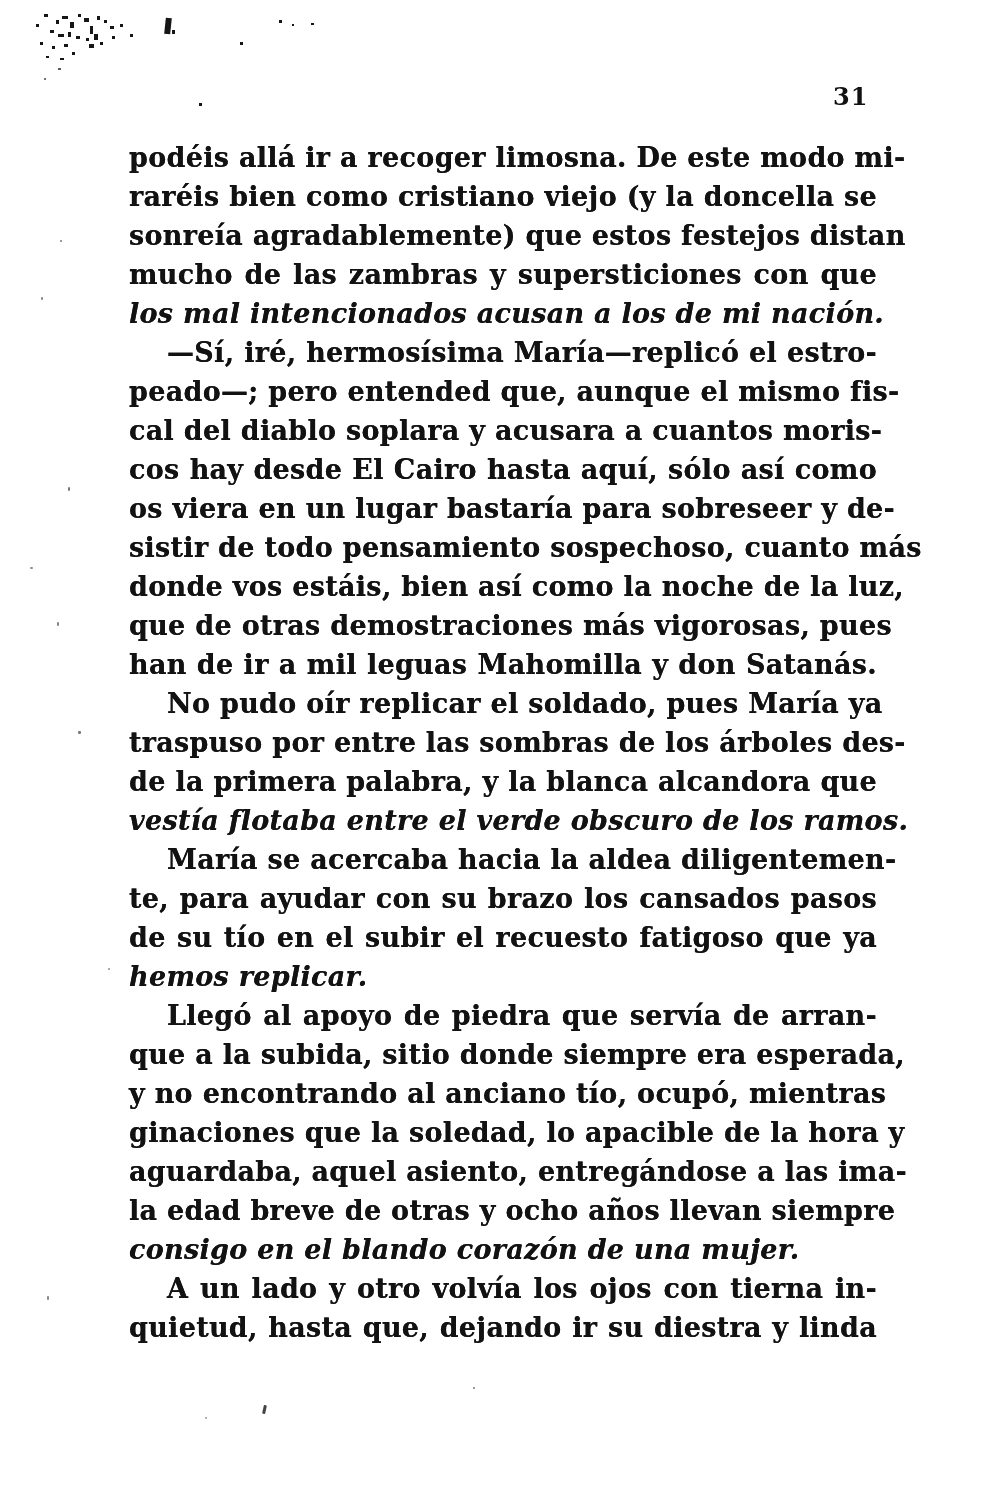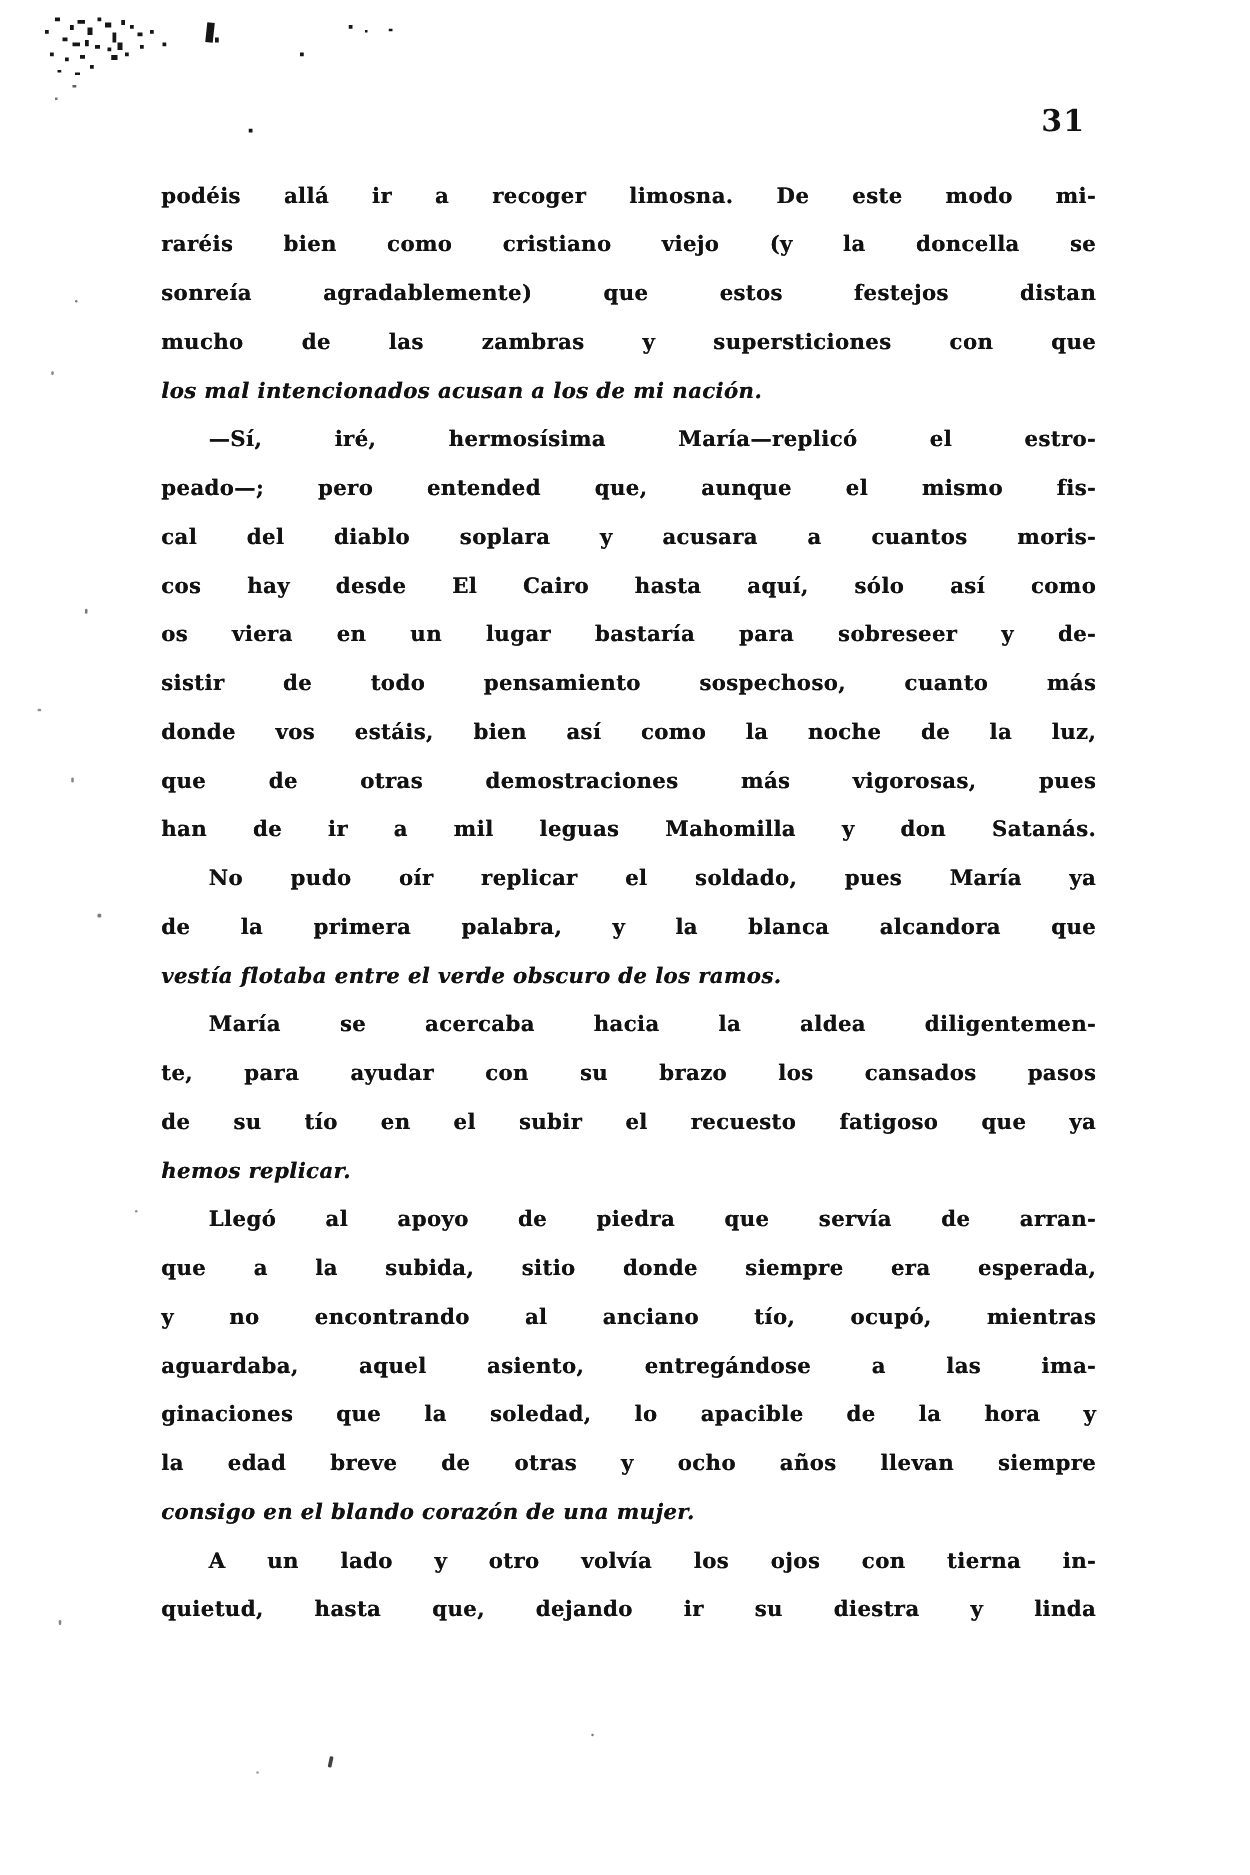--- a/index.html
+++ b/index.html
@@ -25,21 +25,21 @@
     letter-spacing: 1px;
     color: #111;
   }
   .text-block {
     position: absolute;
     top: 138px;
     left: 129px;
     width: 748px;
   }
   .line {
-    font-size: 17px;
+    font-size: 27px;
     font-weight: 700;
     line-height: 39px;
     height: 39px;
     letter-spacing: 0.3px;
     text-align: justify;
     text-align-last: justify;
     white-space: nowrap;
     overflow: visible;
     text-shadow: 0 0 0.5px rgba(10,10,10,0.85);
   }
@@ -118,30 +118,31 @@
       <div class="line indent">—Sí, iré, hermosísima María—replicó el estro-</div>
       <div class="line">peado—; pero entended que, aunque el mismo fis-</div>
       <div class="line">cal del diablo soplara y acusara a cuantos moris-</div>
       <div class="line">cos hay desde El Cairo hasta aquí, sólo así como</div>
       <div class="line">os viera en un lugar bastaría para sobreseer y de-</div>
       <div class="line">sistir de todo pensamiento sospechoso, cuanto más</div>
       <div class="line">donde vos estáis, bien así como la noche de la luz,</div>
       <div class="line">que de otras demostraciones más vigorosas, pues</div>
       <div class="line">han de ir a mil leguas Mahomilla y don Satanás.</div>
       <div class="line indent">No pudo oír replicar el soldado, pues María ya</div>
+      <div class="line">traspuso por entre las sombras de los árboles des-</div>
       <div class="line">de la primera palabra, y la blanca alcandora que</div>
       <div class="line end">vestía flotaba entre el verde obscuro de los ramos.</div>
       <div class="line indent">María se acercaba hacia la aldea diligentemen-</div>
       <div class="line">te, para ayudar con su brazo los cansados pasos</div>
       <div class="line">de su tío en el subir el recuesto fatigoso que ya</div>
       <div class="line end">hemos replicar.</div>
       <div class="line indent">Llegó al apoyo de piedra que servía de arran-</div>
       <div class="line">que a la subida, sitio donde siempre era esperada,</div>
       <div class="line">y no encontrando al anciano tío, ocupó, mientras</div>
+      <div class="line">ginaciones que la soledad, lo apacible de la hora y</div>
       <div class="line">aguardaba, aquel asiento, entregándose a las ima-</div>
-      <div class="line">ginaciones que la soledad, lo apacible de la hora y</div>
       <div class="line">la edad breve de otras y ocho años llevan siempre</div>
       <div class="line end">consigo en el blando corazón de una mujer.</div>
       <div class="line indent">A un lado y otro volvía los ojos con tierna in-</div>
       <div class="line">quietud, hasta que, dejando ir su diestra y linda</div>
     </div>
 
 </div>
 
 </body></html>

